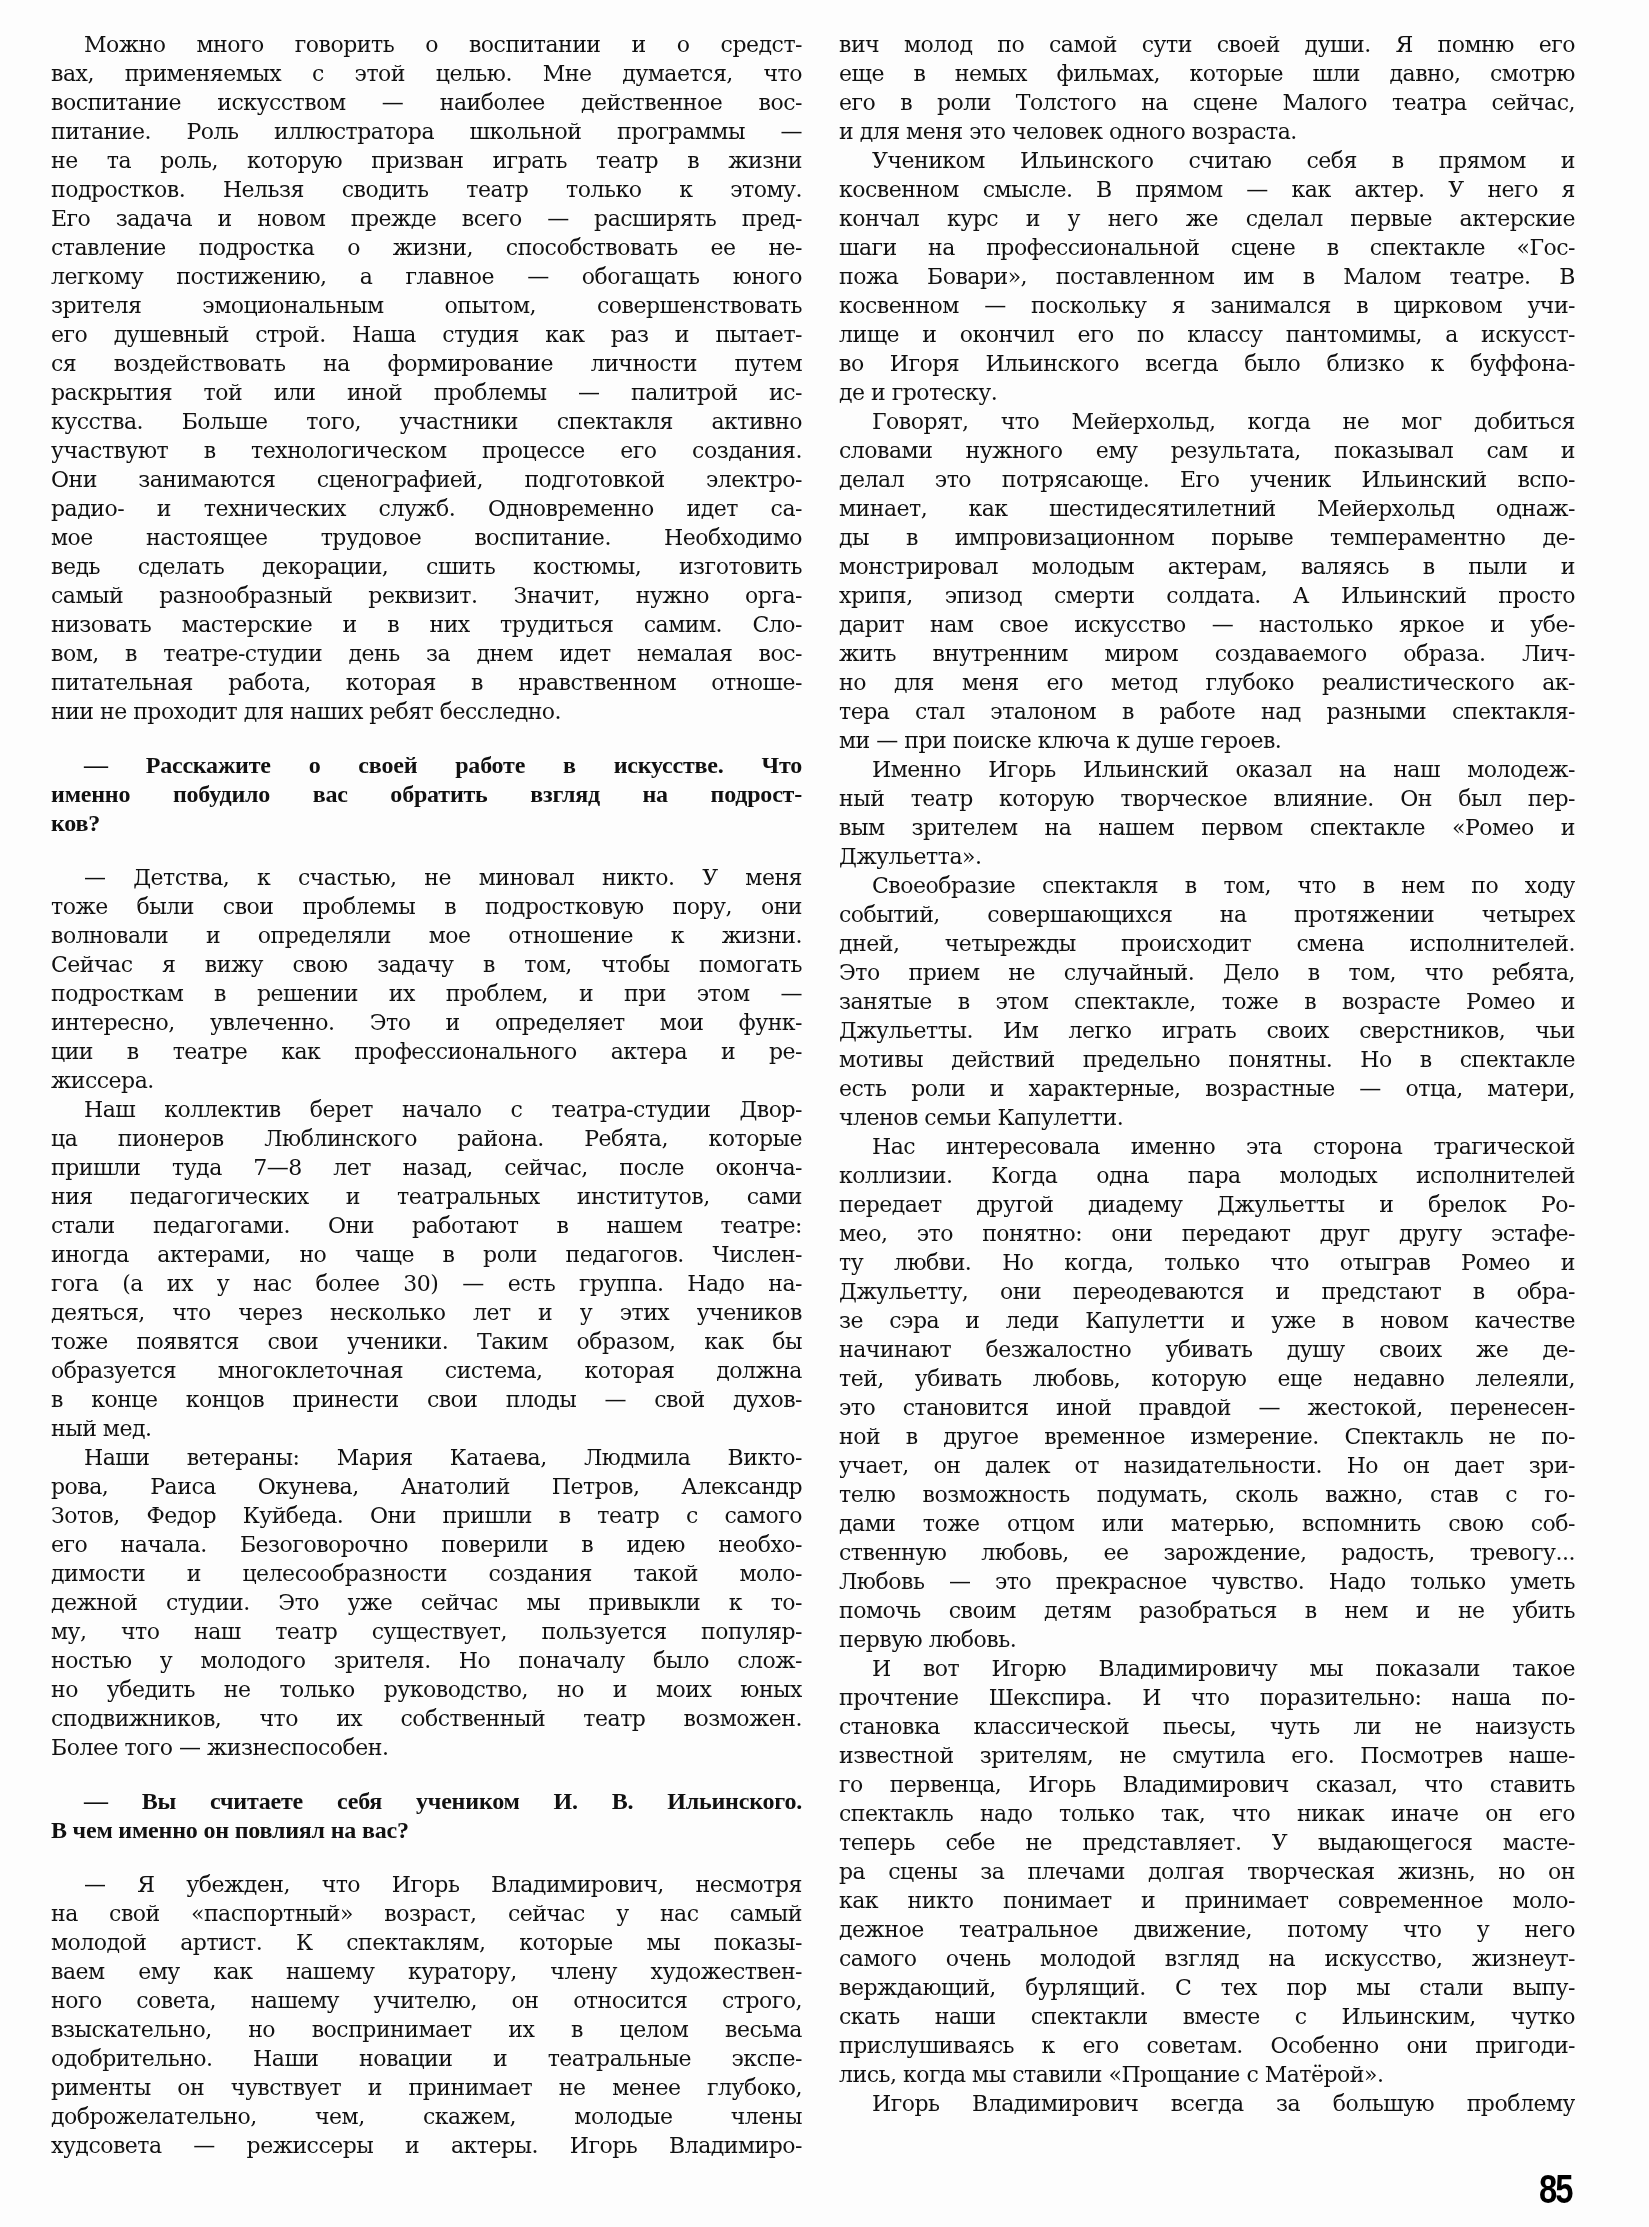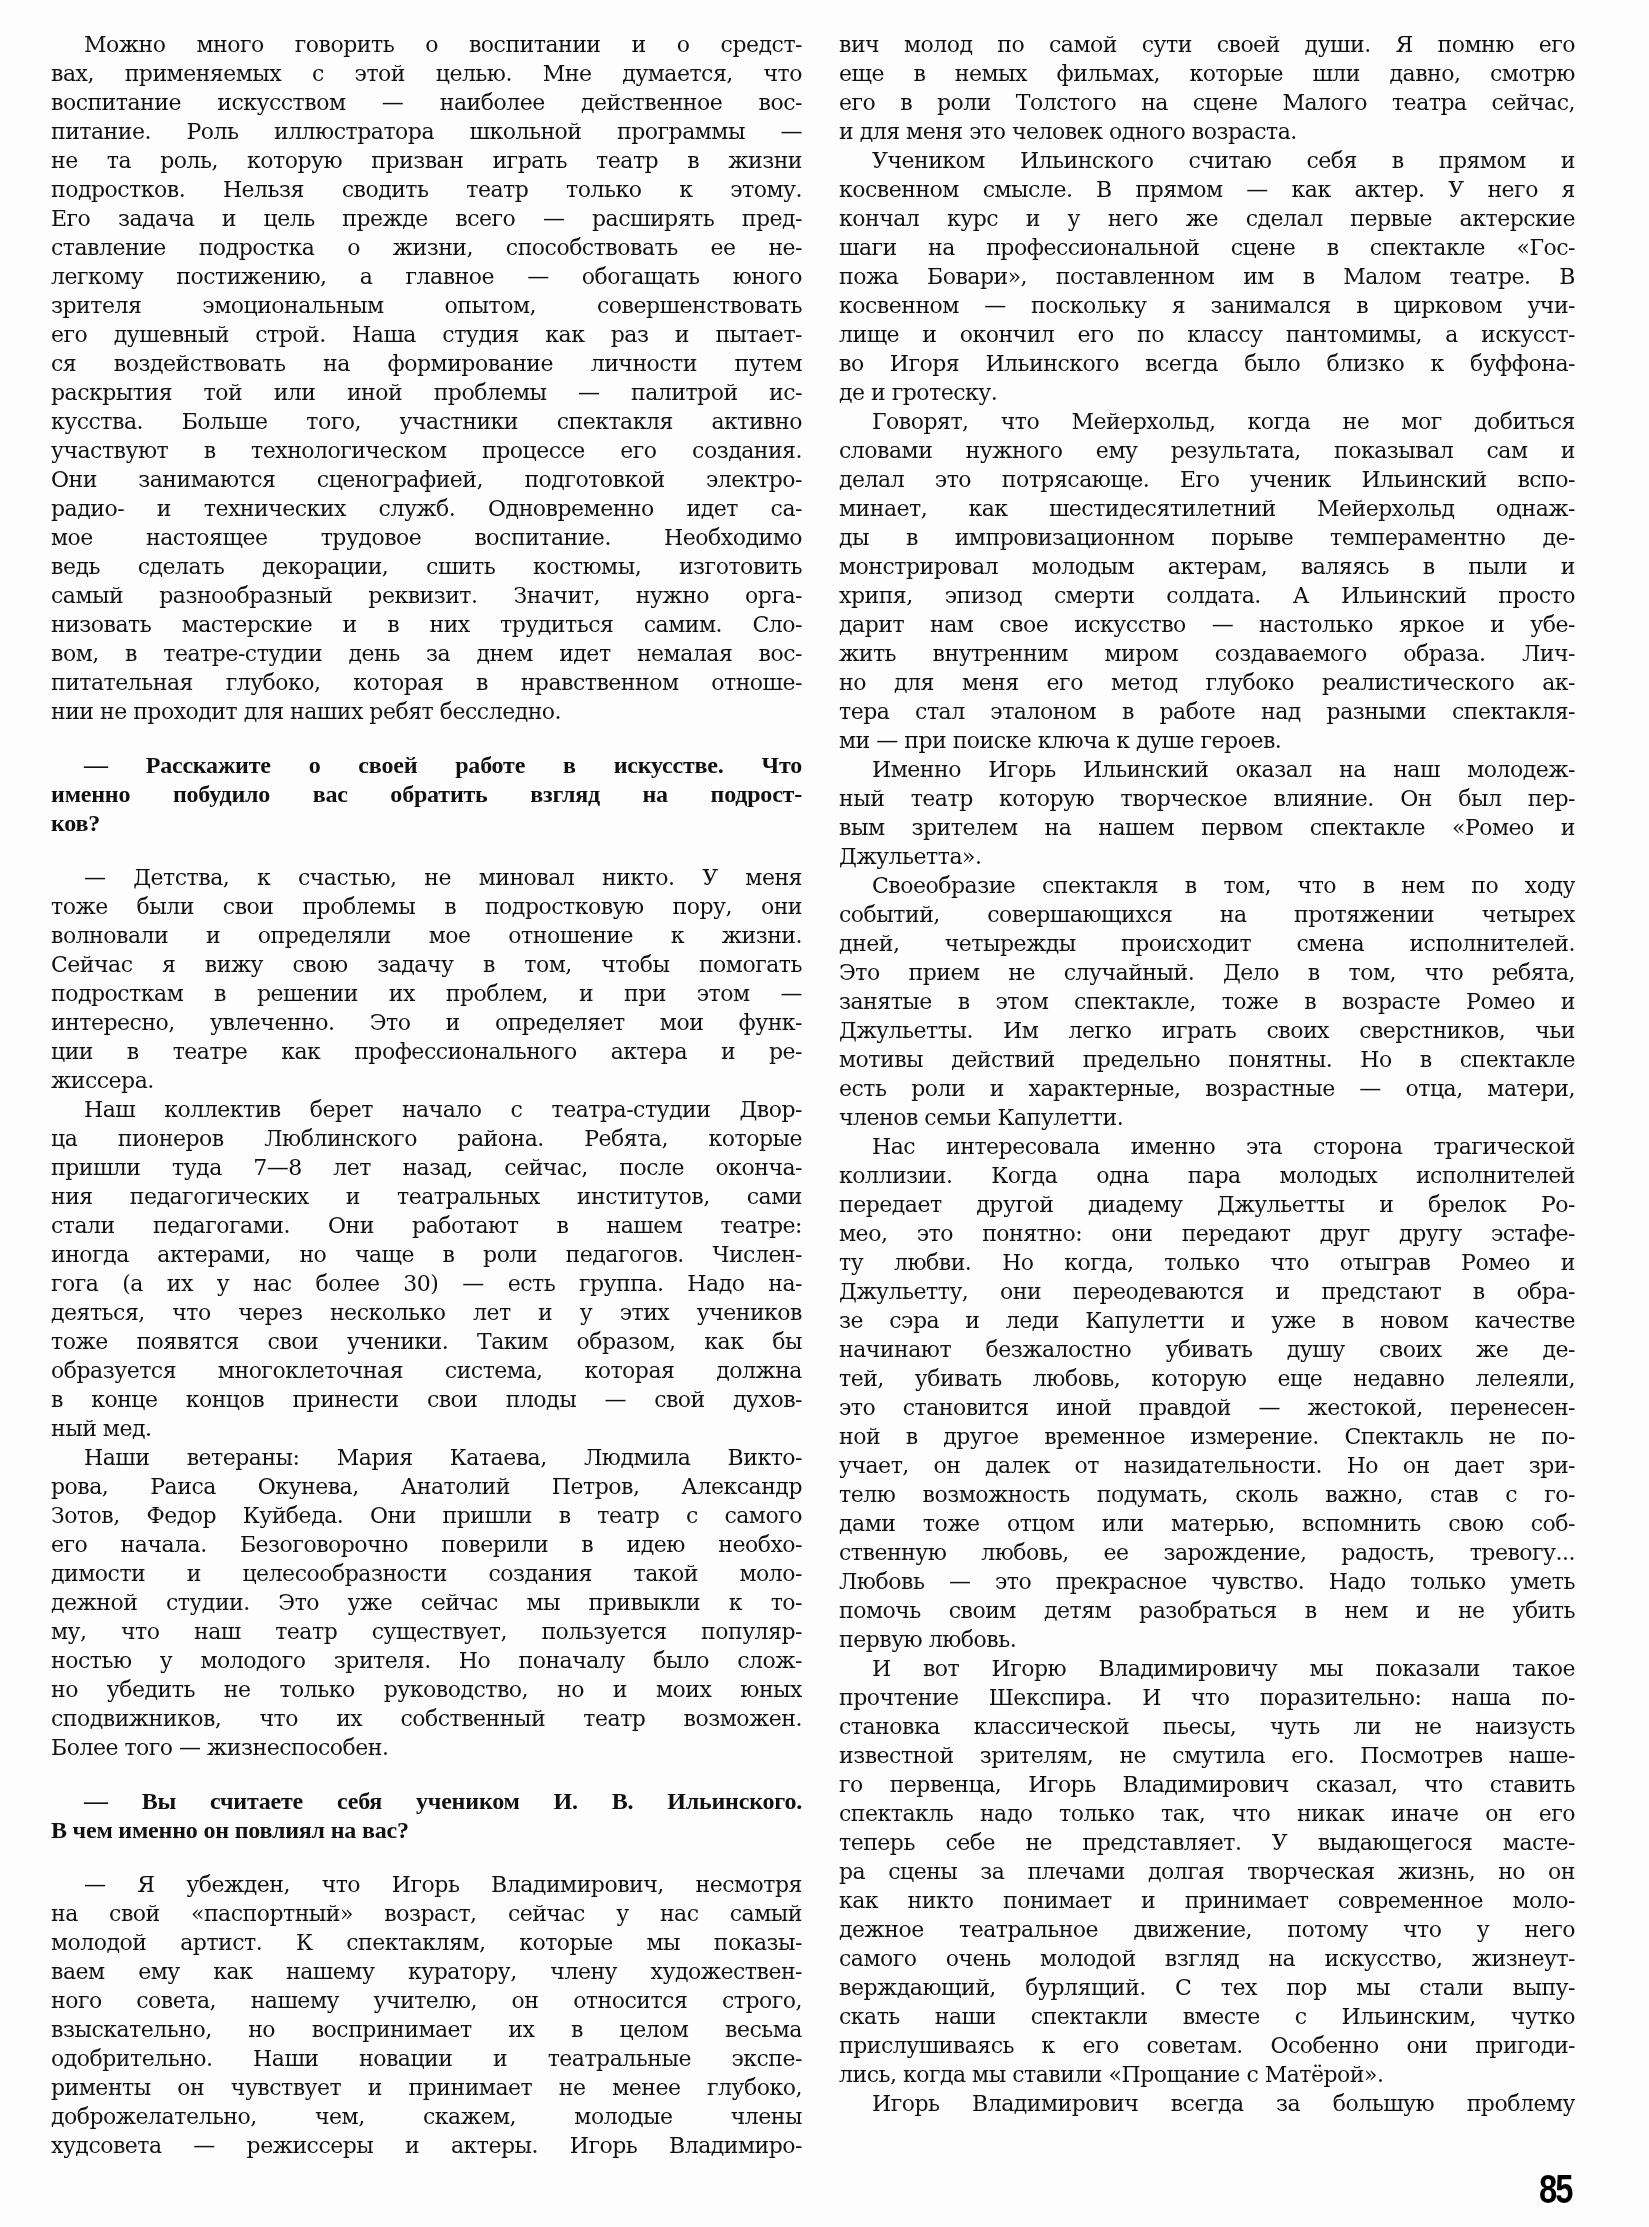--- a/index.html
+++ b/index.html
@@ -20,37 +20,37 @@
 
 <div class="page">
   <div class="col col-left" id="col-left">
       <div>
         <span class="line ind">Можно много говорить о воспитании и о средст-</span>
         <span class="line">вах, применяемых с этой целью. Мне думается, что</span>
         <span class="line">воспитание искусством — наиболее действенное вос-</span>
         <span class="line">питание. Роль иллюстратора школьной программы —</span>
         <span class="line">не та роль, которую призван играть театр в жизни</span>
         <span class="line">подростков. Нельзя сводить театр только к этому.</span>
-        <span class="line">Его задача и цель прежде всего — расширять пред-</span>
+        <span class="line">Его задача и новом прежде всего — расширять пред-</span>
         <span class="line">ставление подростка о жизни, способствовать ее не-</span>
         <span class="line">легкому постижению, а главное — обогащать юного</span>
         <span class="line">зрителя эмоциональным опытом, совершенствовать</span>
         <span class="line">его душевный строй. Наша студия как раз и пытает-</span>
         <span class="line">ся воздействовать на формирование личности путем</span>
         <span class="line">раскрытия той или иной проблемы — палитрой ис-</span>
         <span class="line">кусства. Больше того, участники спектакля активно</span>
         <span class="line">участвуют в технологическом процессе его создания.</span>
         <span class="line">Они занимаются сценографией, подготовкой электро-</span>
         <span class="line">радио- и технических служб. Одновременно идет са-</span>
         <span class="line">мое настоящее трудовое воспитание. Необходимо</span>
         <span class="line">ведь сделать декорации, сшить костюмы, изготовить</span>
         <span class="line">самый разнообразный реквизит. Значит, нужно орга-</span>
         <span class="line">низовать мастерские и в них трудиться самим. Сло-</span>
         <span class="line">вом, в театре-студии день за днем идет немалая вос-</span>
-        <span class="line">питательная глубоко, которая в нравственном отноше-</span>
+        <span class="line">питательная работа, которая в нравственном отноше-</span>
         <span class="line end">нии не проходит для наших ребят бесследно.</span>
       </div>
       <span class="gap-l"></span>
       <div>
         <span class="line bold ind">— Расскажите о своей работе в искусстве. Что</span>
         <span class="line bold">именно побудило вас обратить взгляд на подрост-</span>
         <span class="line bold end">ков?</span>
       </div>
       <span class="gap-l"></span>
       <div>

